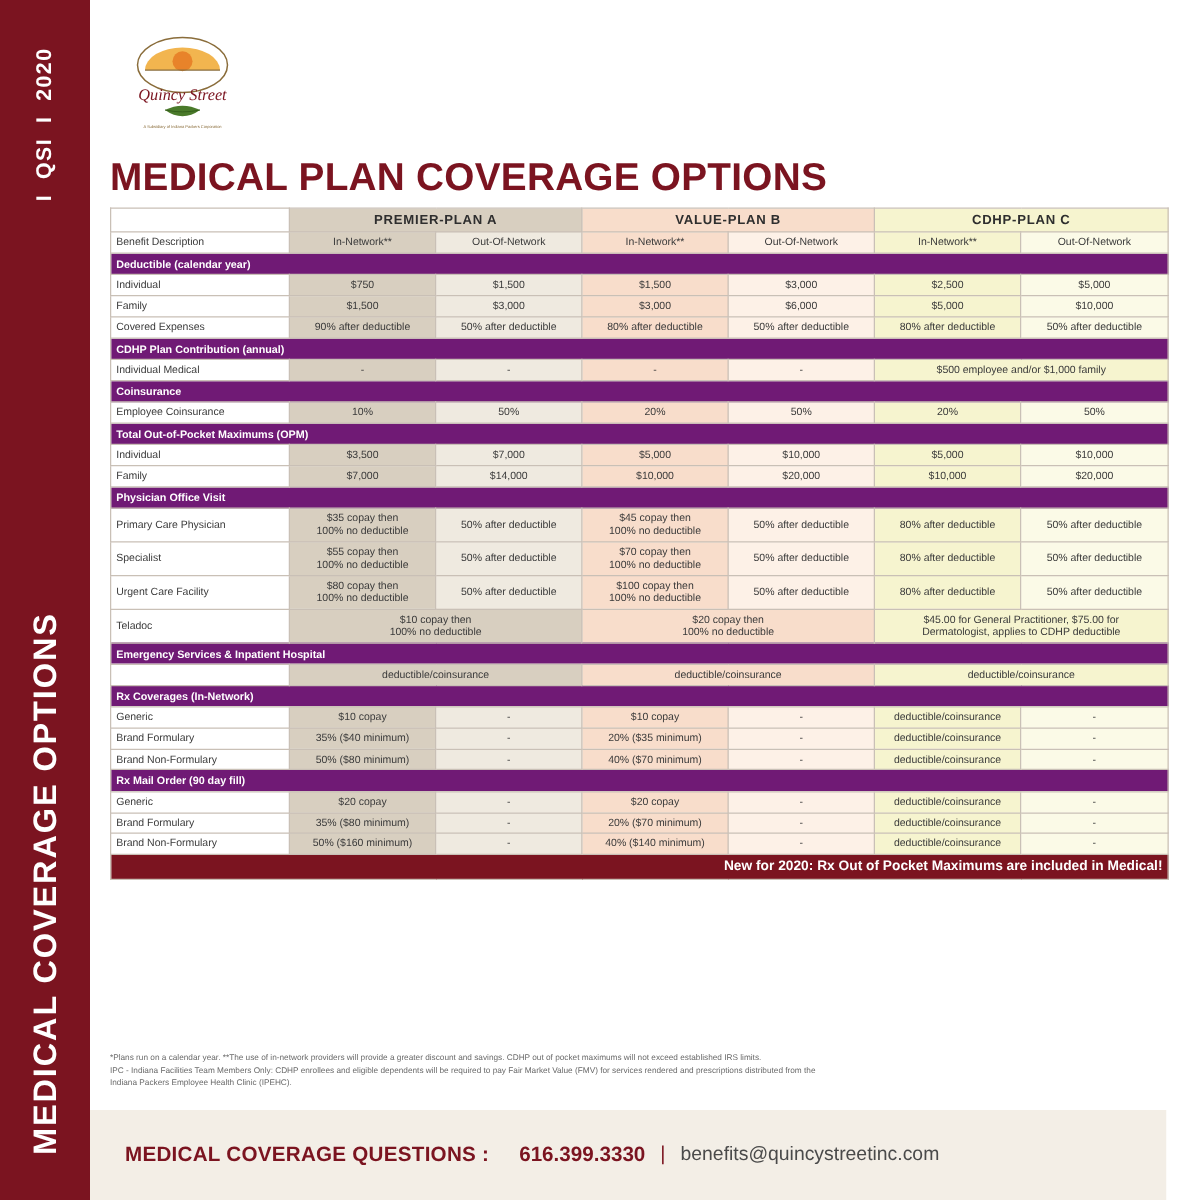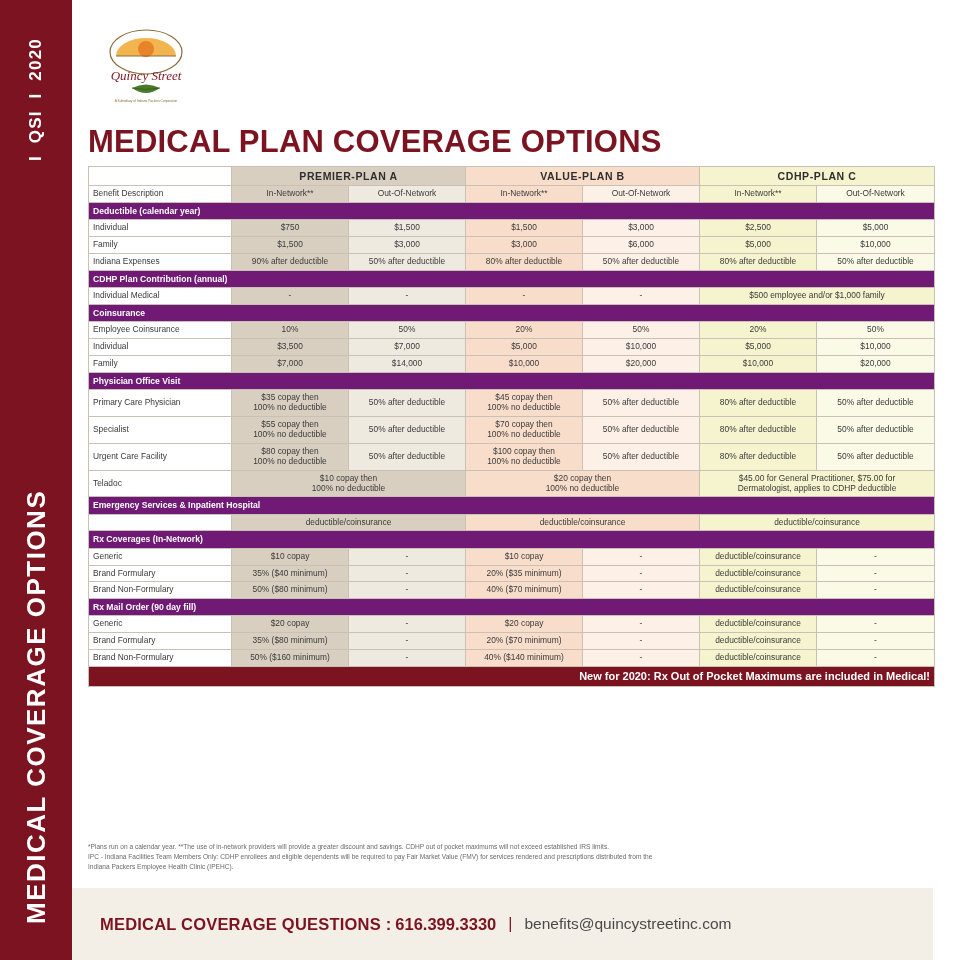--- a/index.html
+++ b/index.html
@@ -97,21 +97,21 @@
   
   .bottom{
     position:absolute;left:72px;top:888px;width:861px;height:72px;
     background:#f3eee6;
     display:flex;align-items:center;
   }
   .bottom-inner{
     display:flex;align-items:center;padding-left:28px;white-space:nowrap;
   }
   .bq{font-size:16.5px;font-weight:bold;color:#7b1420;letter-spacing:.2px;}
-  .bphone{font-size:16.5px;font-weight:bold;color:#7b1420;margin-left:4px;}
+  .bphone{font-size:16.5px;font-weight:bold;color:#7b1420;margin-left:24px;}
   .bsep{color:#7b1420;font-size:16px;margin:0 12px;}
   .bmail{font-size:15.5px;color:#4a4a4a;}
 </style>
 </head>
 <body>
 
 <div class="page">
 
   <div class="rail">
     <div class="rail-text">
@@ -184,21 +184,21 @@
     <tr>
       <td class="c-label">Family</td>
       <td class="c-a">$1,500</td>
       <td class="c-a2">$3,000</td>
       <td class="c-b">$3,000</td>
       <td class="c-b2">$6,000</td>
       <td class="c-c">$5,000</td>
       <td class="c-c2">$10,000</td>
     </tr>
     <tr>
-      <td class="c-label">Indiana Expenses</td>
+      <td class="c-label">Covered Expenses</td>
       <td class="c-a">90% after deductible</td>
       <td class="c-a2">50% after deductible</td>
       <td class="c-b">80% after deductible</td>
       <td class="c-b2">50% after deductible</td>
       <td class="c-c">80% after deductible</td>
       <td class="c-c2">50% after deductible</td>
     </tr>
 
     <tr class="grp-head">
       <td colspan="7">CDHP Plan Contribution (annual)</td>
@@ -218,20 +218,23 @@
     <tr>
       <td class="c-label">Employee Coinsurance</td>
       <td class="c-a">10%</td>
       <td class="c-a2">50%</td>
       <td class="c-b">20%</td>
       <td class="c-b2">50%</td>
       <td class="c-c">20%</td>
       <td class="c-c2">50%</td>
     </tr>
 
+    <tr class="grp-head">
+      <td colspan="7">Total Out-of-Pocket Maximums (OPM)</td>
+    </tr>
     <tr>
       <td class="c-label">Individual</td>
       <td class="c-a">$3,500</td>
       <td class="c-a2">$7,000</td>
       <td class="c-b">$5,000</td>
       <td class="c-b2">$10,000</td>
       <td class="c-c">$5,000</td>
       <td class="c-c2">$10,000</td>
     </tr>
     <tr>

